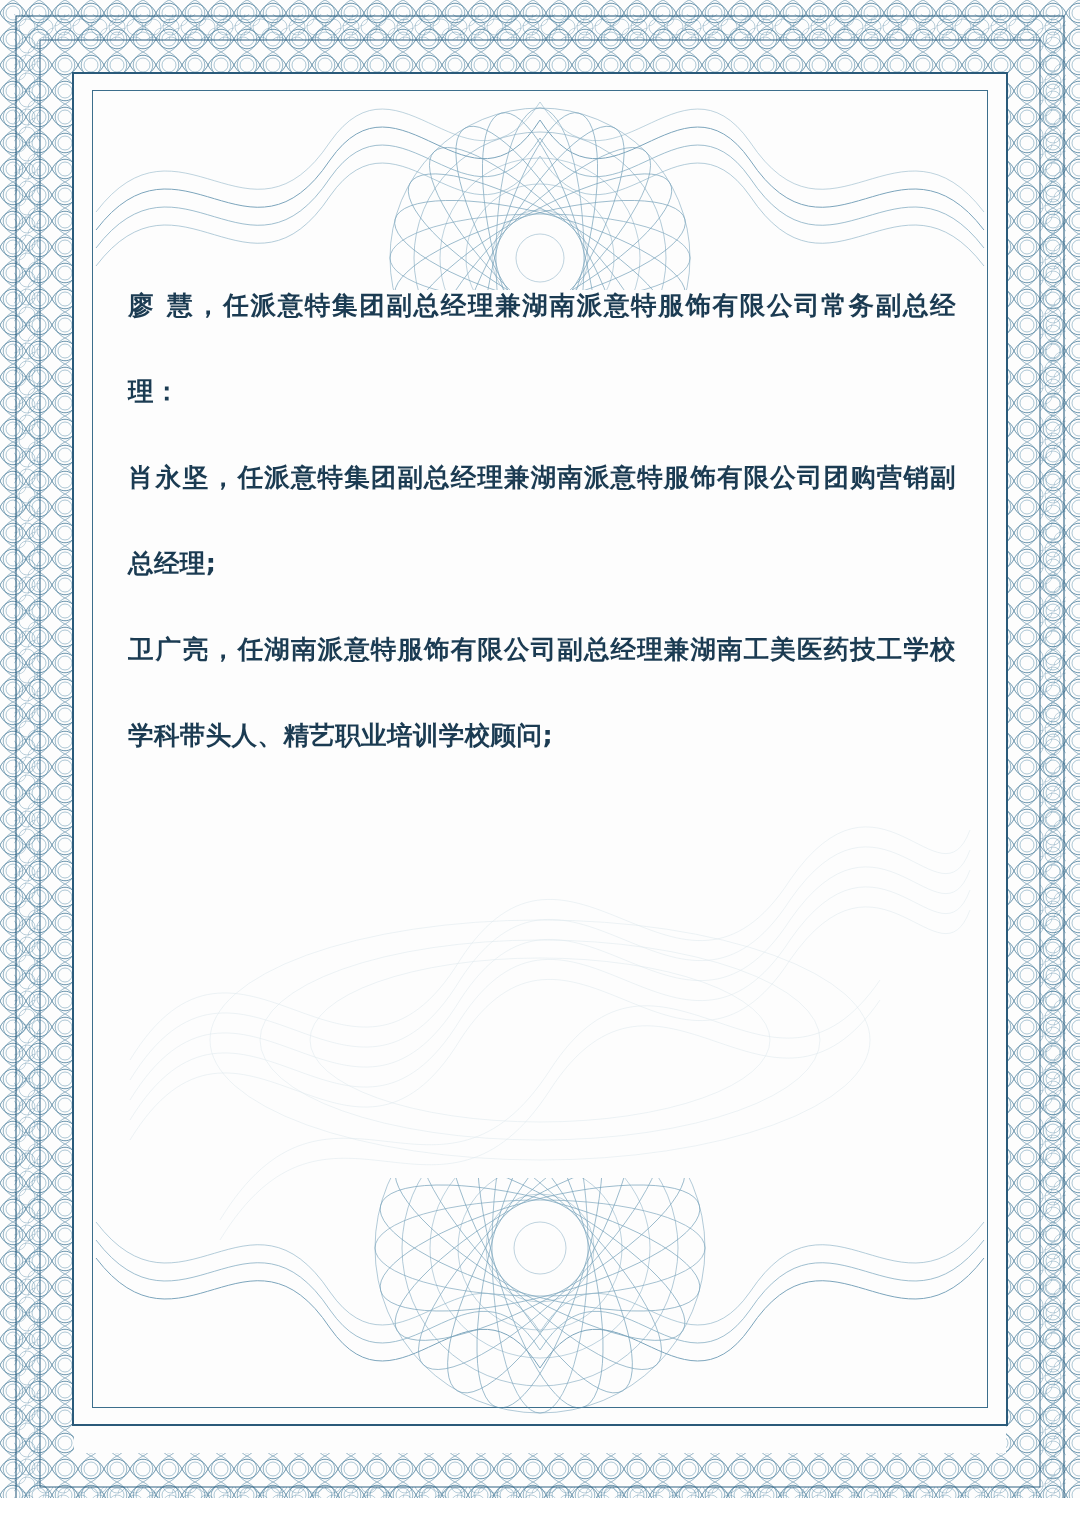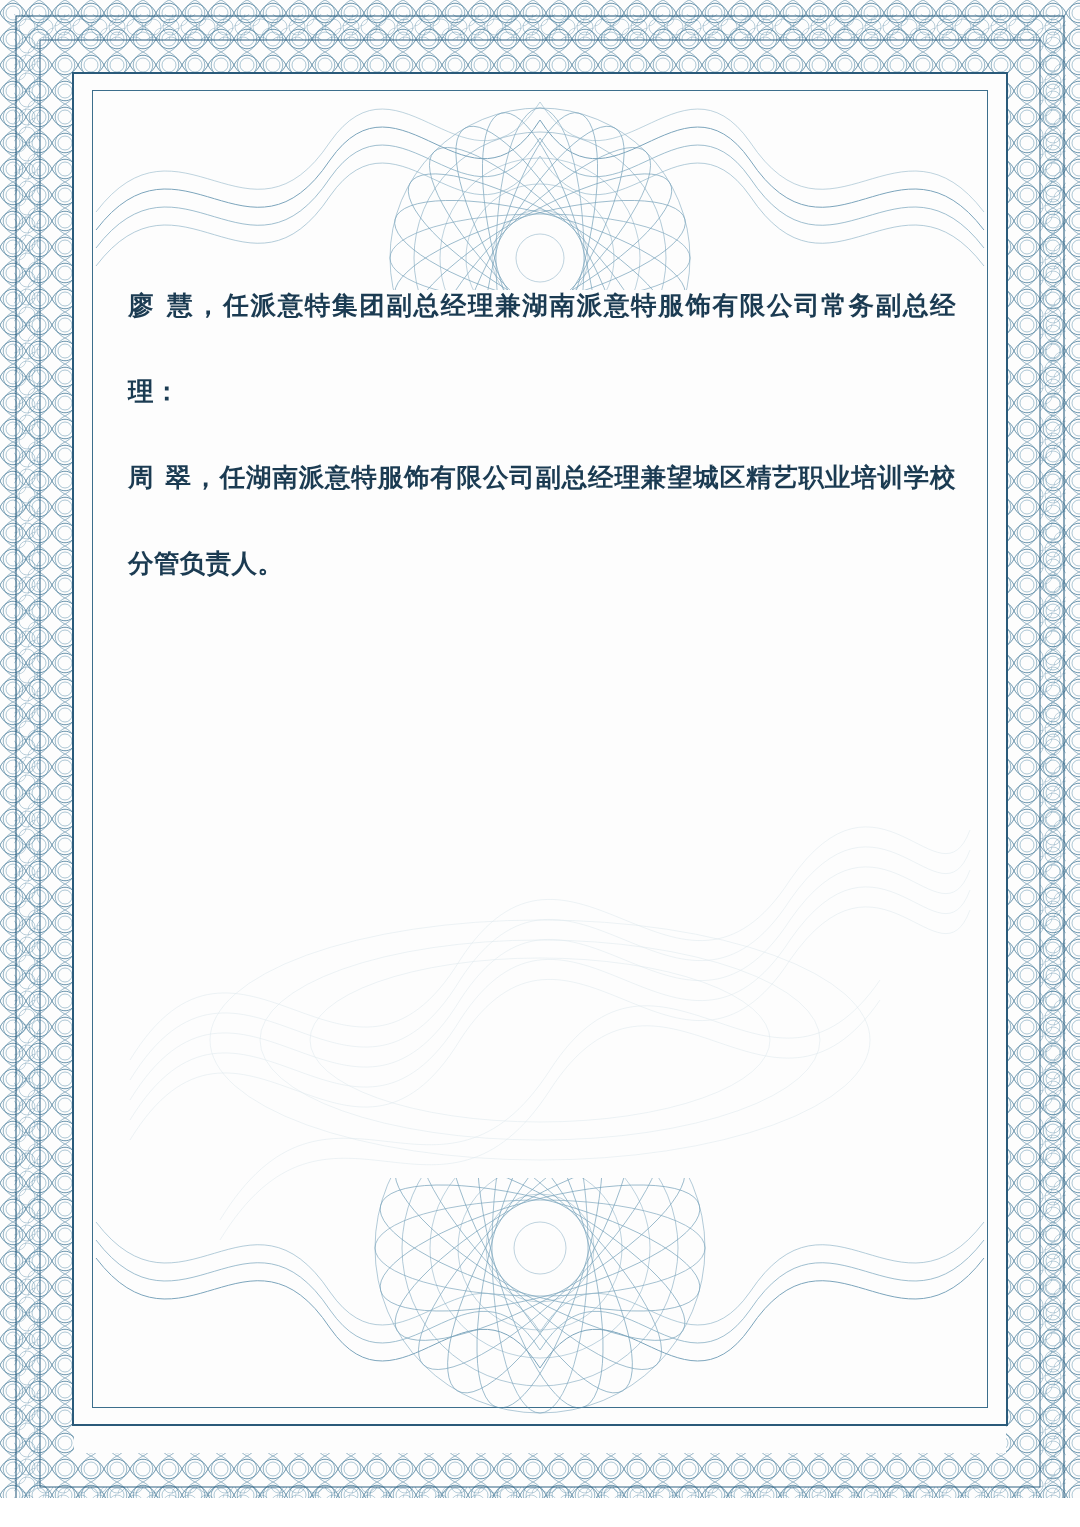--- a/index.html
+++ b/index.html
@@ -212,21 +212,24 @@
   </svg>
 
   <div class="content">
 
     <p class="para">
       <span class="name">廖 慧，</span><span class="rest">任派意特集团副总经理兼湖南派意特服饰有限公司常务副总经理：</span>
     </p>
 
 
 
-
-
     <p class="para">
-      <span class="name">周 翠，</span><span class="rest">任湖南派意特服饰有限公司副总经理兼望城区精艺职业培训学校分管负责人。</span>
+      <span class="name">肖永坚，</span><span class="rest">任派意特集团副总经理兼湖南派意特服饰有限公司团购营销副总经理;</span>
     </p>
 
+    <p class="para">
+      <span class="name">卫广亮，</span><span class="rest">任湖南派意特服饰有限公司副总经理兼湖南工美医药技工学校学科带头人、精艺职业培训学校顾问;</span>
+    </p>
+
+
   </div>
 
 </div>
 
 </body></html>

